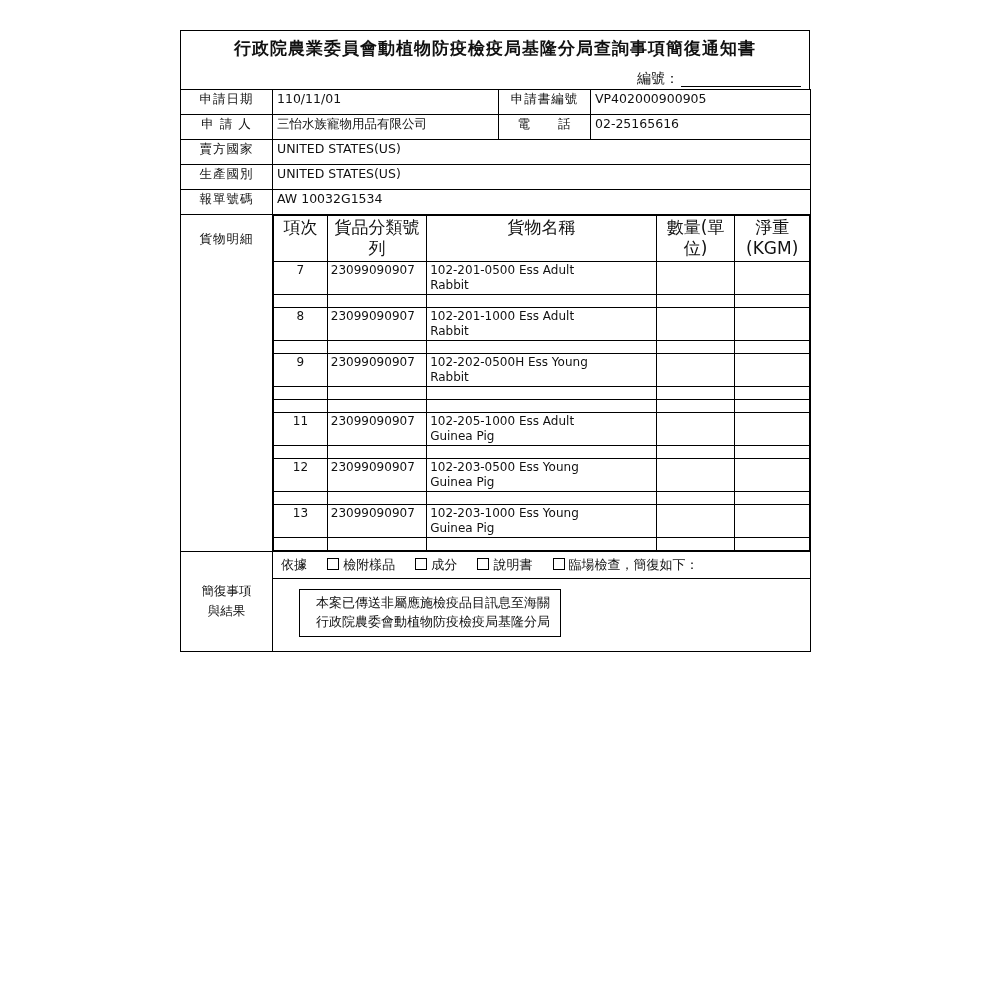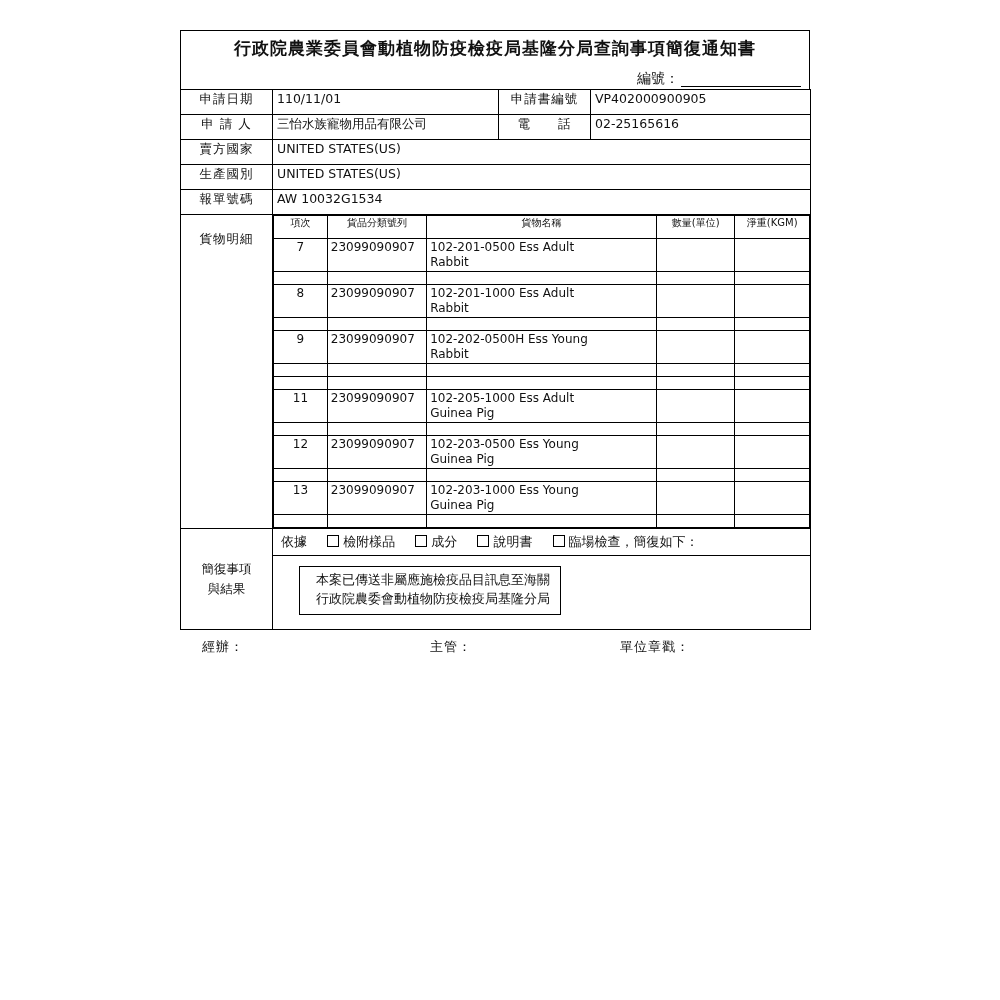--- a/index.html
+++ b/index.html
@@ -104,21 +104,21 @@
     border: 1.1px solid #000;
     font-size: 12px;
     padding: 1px 3px;
     font-weight: normal;
     vertical-align: top;
     font-family: "DejaVu Sans", sans-serif;
   }
   table.goods th {
     text-align: center;
     height: 20px;
-    font-size: 10px;
+    font-size: 17px;
   }
   .g-seq { text-align: center; font-family: "DejaVu Sans Mono", monospace; font-size: 12px;}
   .g-code { text-align: left; font-family: "DejaVu Sans Mono", monospace; font-size: 12px; padding-left: 4px;}
   .g-name { font-family: "DejaVu Sans Mono", monospace; font-size: 12px; }
   .g-row td { border-left: 1.1px solid #000; border-right: 1.1px solid #000; border-top: none; border-bottom: none; }
   .g-name-2 { display: block; }
   .g-spacer td { height: 10px; border: none; border-left: 1.1px solid #000; border-right: 1.1px solid #000;}
   .basis-row {
     font-size: 13px;
     padding: 5px 6px 5px 8px !important;
@@ -373,20 +373,15 @@
               <div>本案已傳送非屬應施檢疫品目訊息至海關</div>
               <div>行政院農委會動植物防疫檢疫局基隆分局</div>
             </div>
           </div>
         </td>
       </tr>
 
     </tbody>
       </table>
 
-    <div class="footer">
-      <span class="f1">經辦：</span>
-      <span class="f2">主管：</span>
-      <span class="f3">單位章戳：</span>
-    </div>
 
   </div>
 </div>
 
 </body></html>

